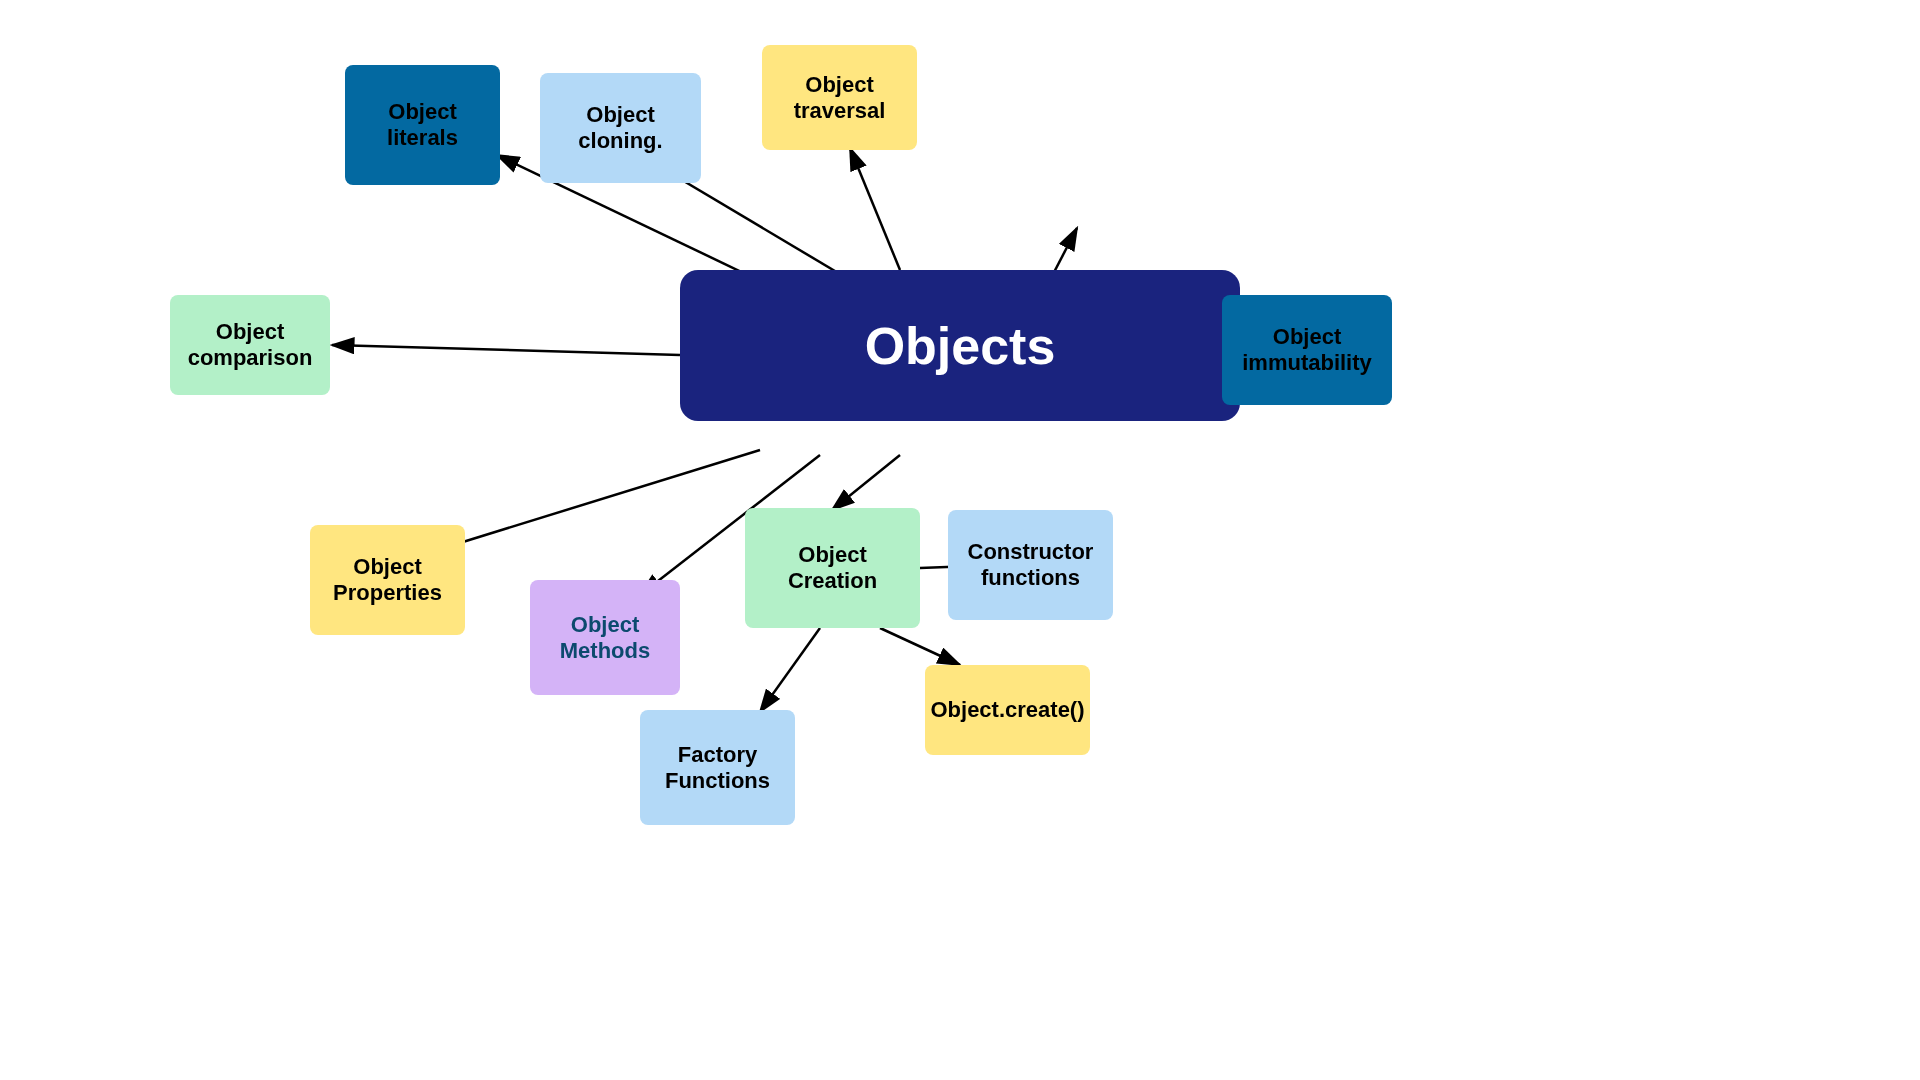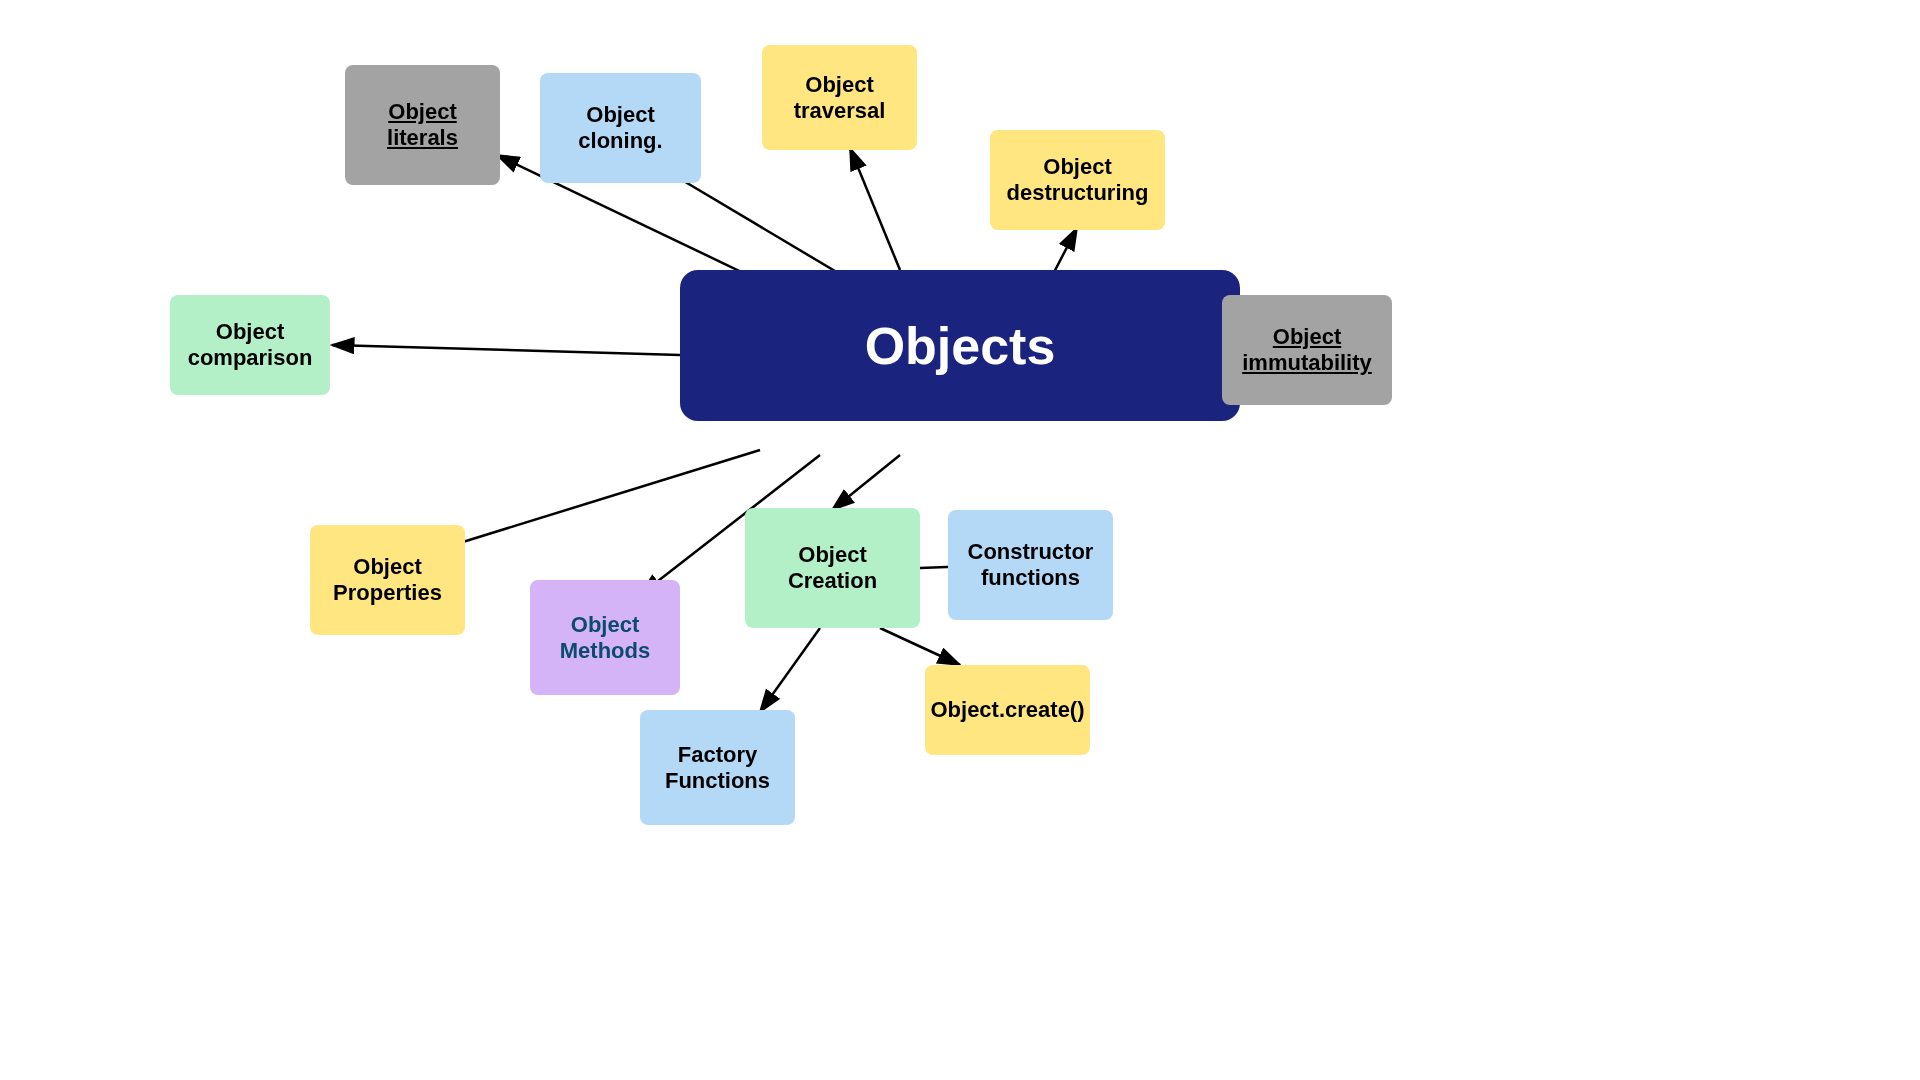--- a/index.html
+++ b/index.html
@@ -41,21 +41,21 @@
       background: #1a237e;
       color: #ffffff;
       font-size: 52px;
       border-radius: 18px;
       width: 560px;
       height: 151px;
       left: 680px;
       top: 270px;
     }
 
-    .node-pink { background: #a3a3a3; color: #000; text-decoration: underline; }
+    .node-pink { background: #0369a1; color: #000; }
     .node-blue { background: #b3d9f7; color: #000; }
     .node-yellow { background: #ffe680; color: #000; }
     .node-green { background: #b3f0c8; color: #000; }
     .node-purple { background: #d4b3f7; color: #0c4a6e; }
     .node-md { font-size: 22px; }
 
     
     .node-object-literals {
       width: 155px; height: 120px;
       left: 345px; top: 65px;
@@ -151,23 +151,20 @@
   </div>
 
   <div class="node node-blue node-md node-object-cloning">
     <span>Object cloning.</span>
   </div>
 
   <div class="node node-yellow node-md node-object-traversal">
     <span>Object traversal</span>
   </div>
 
-  <div class="node node-yellow node-md node-object-destructuring">
-    <span>Object destructuring</span>
-  </div>
 
   <div class="node node-pink node-md node-object-immutability">
     <span>Object immutability</span>
   </div>
 
   <div class="node node-green node-md node-object-comparison">
     <span>Object comparison</span>
   </div>
 
   <div class="node node-yellow node-md node-object-properties">

